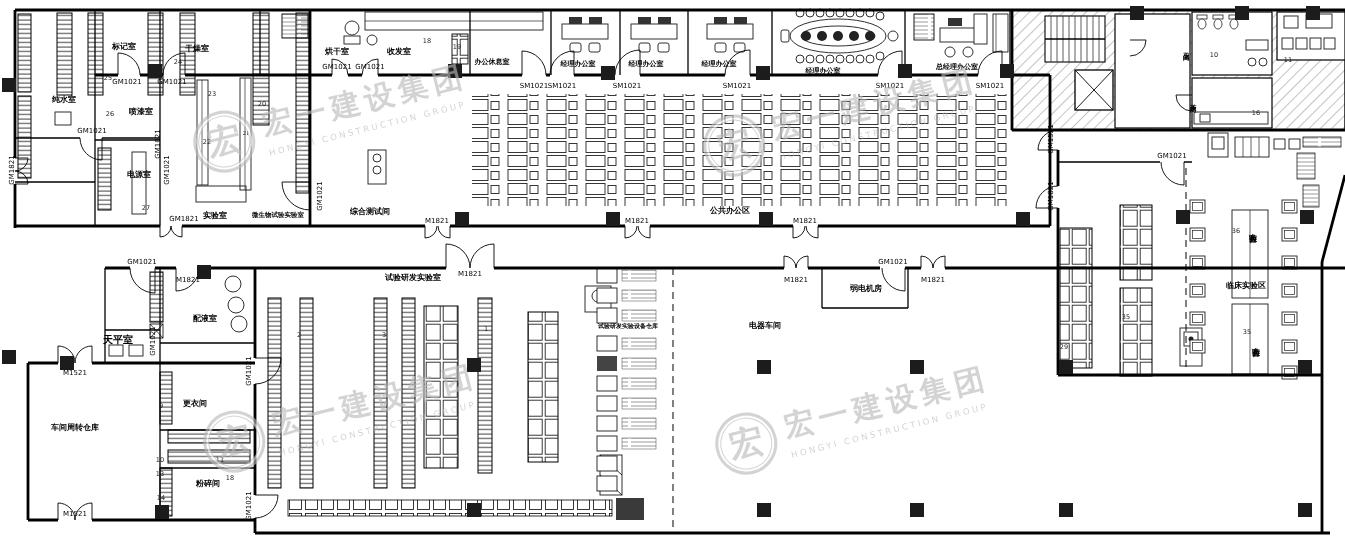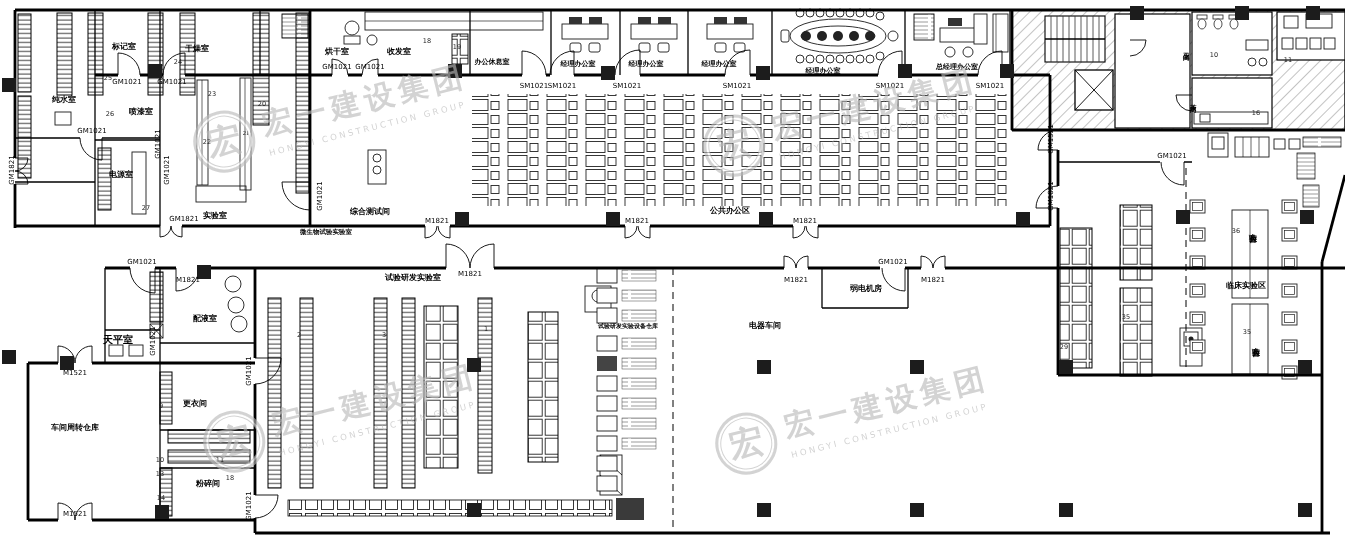--- a/index.html
+++ b/index.html
@@ -446,23 +446,23 @@
       <div class="lbl code" style="left: 153px; top: 341px; transform: translate(-50%, -50%) rotate(-90deg);">GM1021</div>
       <div class="lbl code" style="left: 249px; top: 371px; transform: translate(-50%, -50%) rotate(-90deg);">GM1021</div>
       <div class="lbl code" style="left: 249px; top: 506px; transform: translate(-50%, -50%) rotate(-90deg);">GM1021</div>
       <div class="lbl code" style="left: 1051px; top: 139px; transform: translate(-50%, -50%) rotate(-90deg);">GM1521</div>
       <div class="lbl code" style="left: 1051px; top: 196px; transform: translate(-50%, -50%) rotate(-90deg);">GM1821</div>
       <div class="lbl code" style="left: 1172px; top: 156px; transform: translate(-50%, -50%) rotate(0deg);">GM1021</div>
       <div class="lbl room" style="left: 64px; top: 100px; transform: translate(-50%, -50%) rotate(0deg);">纯水室</div>
       <div class="lbl room" style="left: 124px; top: 47px; transform: translate(-50%, -50%) rotate(0deg);">标记室</div>
       <div class="lbl room" style="left: 197px; top: 49px; transform: translate(-50%, -50%) rotate(0deg);">干燥室</div>
       <div class="lbl room" style="left: 141px; top: 112px; transform: translate(-50%, -50%) rotate(0deg);">喷漆室</div>
-      <div class="lbl room" style="left: 116px; top: 175px; transform: translate(-50%, -50%) rotate(0deg); padding-left: 10px;">电源室</div>
+      <div class="lbl room" style="left: 134px; top: 175px; transform: translate(-50%, -50%) rotate(0deg); padding-left: 10px;">电源室</div>
       <div class="lbl room" style="left: 215px; top: 216px; transform: translate(-50%, -50%) rotate(0deg);">实验室</div>
-      <div class="lbl room" style="left: 278px; top: 232px; font-size: 6.5px; transform: translate(-50%, -50%) rotate(0deg); margin-left: 48px;">微生物试验实验室</div>
+      <div class="lbl room" style="left: 278px; top: 215px; font-size: 6.5px; transform: translate(-50%, -50%) rotate(0deg);">微生物试验实验室</div>
       <div class="lbl room" style="left: 370px; top: 212px; transform: translate(-50%, -50%) rotate(0deg);">综合测试间</div>
       <div class="lbl room" style="left: 337px; top: 52px; transform: translate(-50%, -50%) rotate(0deg);">烘干室</div>
       <div class="lbl room" style="left: 399px; top: 52px; transform: translate(-50%, -50%) rotate(0deg);">收发室</div>
       <div class="lbl room" style="left: 492px; top: 62px; font-size: 7px; transform: translate(-50%, -50%) rotate(0deg);">办公休息室</div>
       <div class="lbl room" style="left: 578px; top: 64px; font-size: 7px; transform: translate(-50%, -50%) rotate(0deg);">经理办公室</div>
       <div class="lbl room" style="left: 646px; top: 64px; font-size: 7px; transform: translate(-50%, -50%) rotate(0deg);">经理办公室</div>
       <div class="lbl room" style="left: 719px; top: 64px; font-size: 7px; transform: translate(-50%, -50%) rotate(0deg);">经理办公室</div>
       <div class="lbl room" style="left: 823px; top: 71px; font-size: 7px; transform: translate(-50%, -50%) rotate(0deg);">经理办公室</div>
       <div class="lbl room" style="left: 957px; top: 67px; font-size: 7px; transform: translate(-50%, -50%) rotate(0deg);">总经理办公室</div>
       <div class="lbl room" style="left: 730px; top: 211px; transform: translate(-50%, -50%) rotate(0deg);">公共办公区</div>

